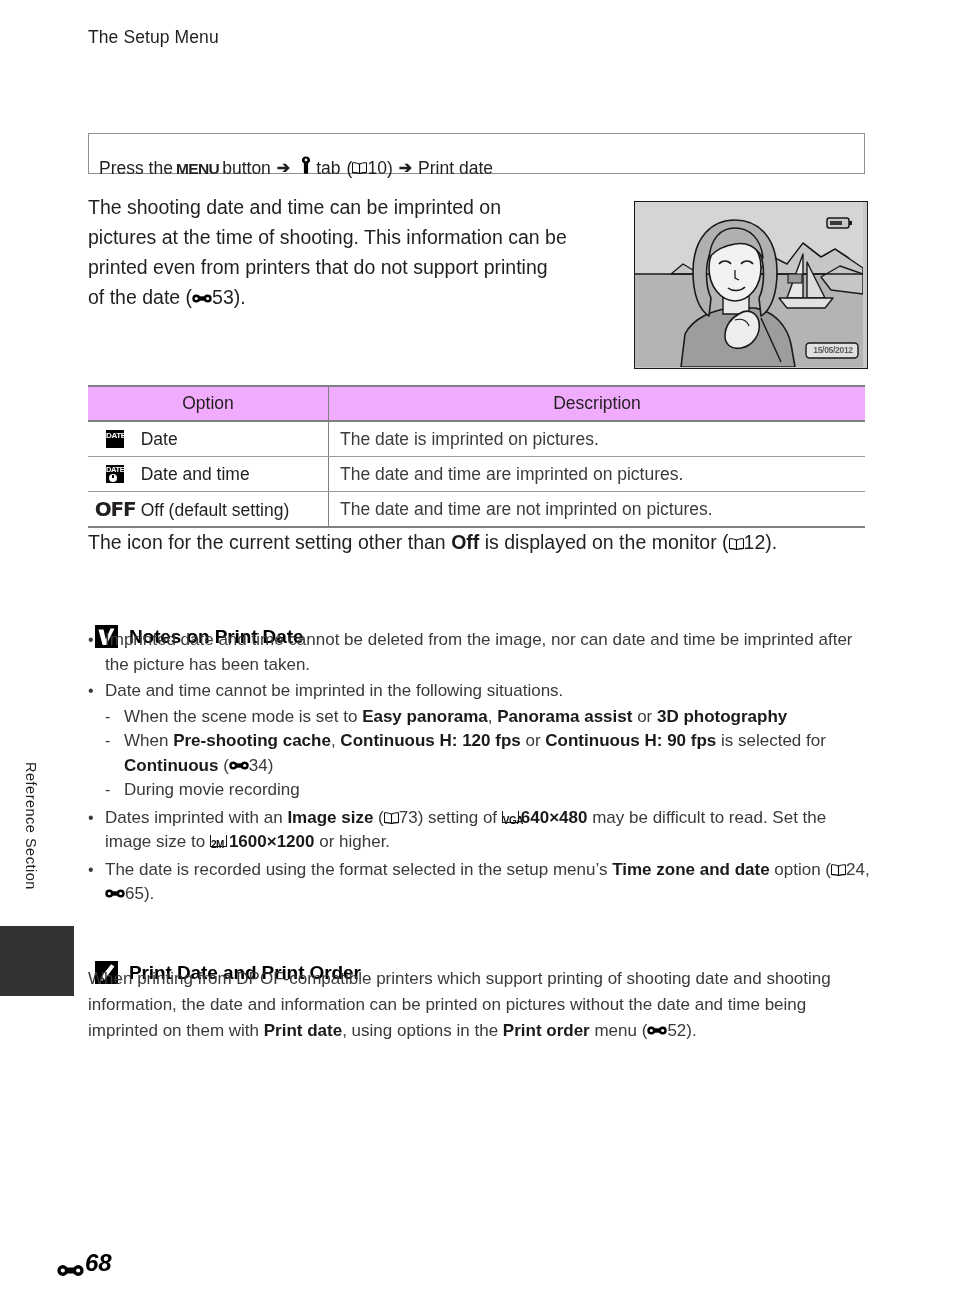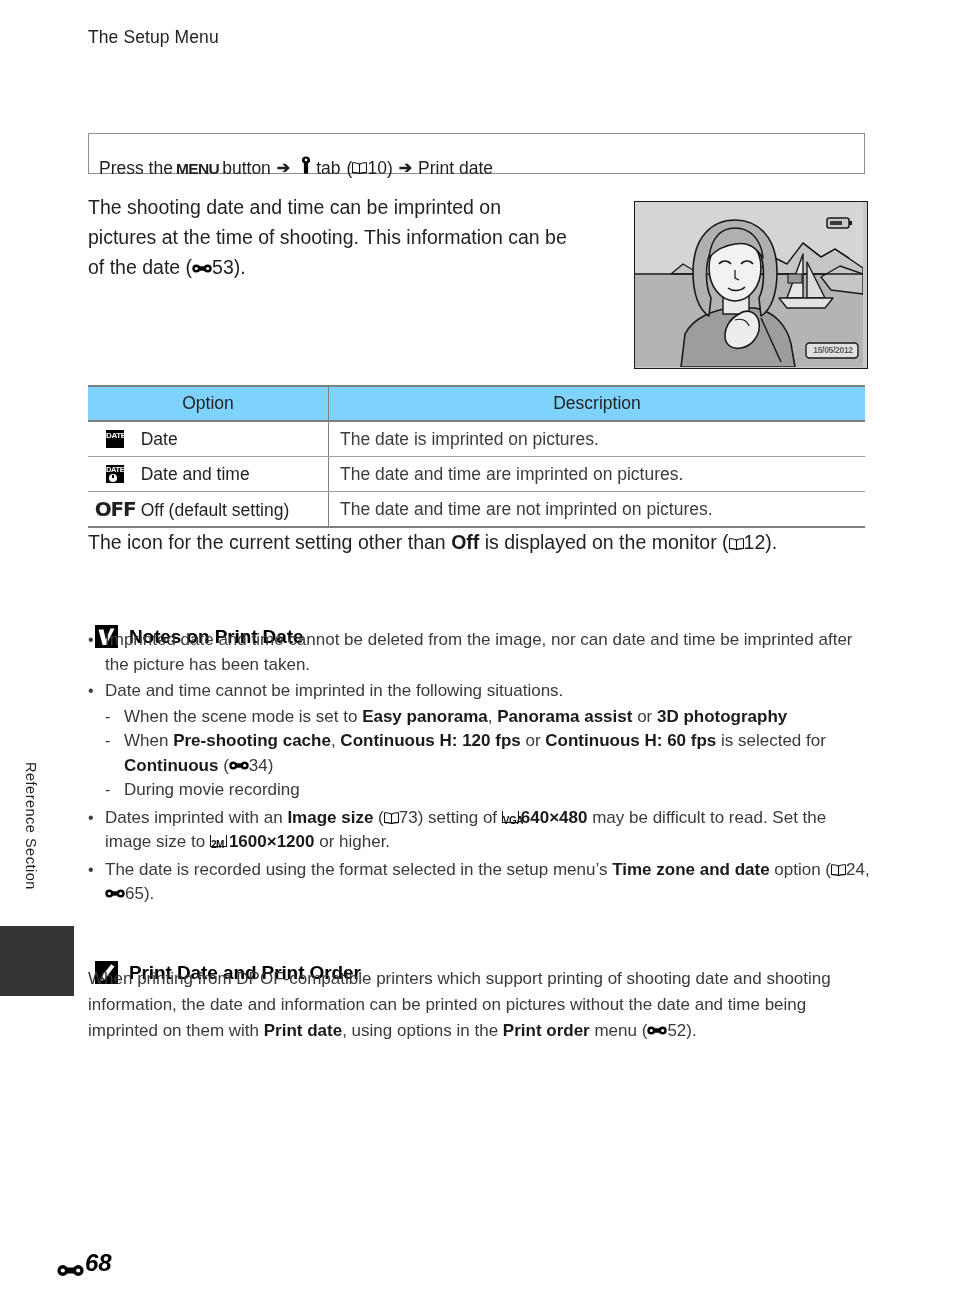--- a/index.html
+++ b/index.html
@@ -135,21 +135,21 @@
     top: 385px;
     width: 777px;
     border-collapse: collapse;
     font-size: 17px;
   }
   .opt-table td, .opt-table th {
     border: 0;
     padding: 0;
   }
   .opt-table .hdr-row td {
-    background: #7dd3fc;
+    background: #f0abfc;
     height: 33px;
     text-align: center;
     font-size: 17.5px;
     color: #231f20;
     font-weight: normal;
     border-top: 2.2px solid #7d7f81;
     border-bottom: 2.2px solid #7d7f81;
   }
   .opt-table .hdr-row td.c1 { border-right: 1.4px solid #7d7f81; width: 240px;}
   .opt-table .body-row td {
@@ -415,20 +415,21 @@
       <span>10</span>
       <span>)</span>
       <span class="arrow-glyph">➔</span>
       <span>Print date</span>
     </div>
   </div>
 
   <div class="intro-text">
     <div>The shooting date and time can be imprinted on</div>
     <div>pictures at the time of shooting. This information can be</div>
+    <div>printed even from printers that do not support printing</div>
     <div>
       <span>of the date (</span><span class="reficon"><svg width="20" height="11" viewBox="0 0 20 11" aria-hidden="true">
             <circle cx="4.3" cy="5.5" r="4" fill="#000"></circle>
             <circle cx="15.7" cy="5.5" r="4" fill="#000"></circle>
             <rect x="4" y="3.3" width="12" height="4.4" fill="#000"></rect>
             <circle cx="4.3" cy="5.5" r="1.55" fill="#fff"></circle>
             <circle cx="15.7" cy="5.5" r="1.55" fill="#fff"></circle>
           </svg></span><span>53</span><span>).</span>
     </div>
   </div>
@@ -571,21 +572,21 @@
       <div class="s-item">
         <div class="s-dash">-</div>
         <div class="s-text">
           <span>When the scene mode is set to </span><span class="bd">Easy panorama</span><span>,  </span><span class="bd">Panorama assist</span><span> or </span><span class="bd">3D photography</span>
         </div>
       </div>
 
       <div class="s-item">
         <div class="s-dash">-</div>
         <div class="s-text">
-          <span>When </span><span class="bd">Pre-shooting cache</span><span>, </span><span class="bd">Continuous H: 120 fps</span><span> or </span><span class="bd">Continuous H: 60 fps</span><span> is selected for </span><span class="bd">Continuous</span><span> (</span><span class="reficon"><svg width="20" height="11" viewBox="0 0 20 11" aria-hidden="true">
+          <span>When </span><span class="bd">Pre-shooting cache</span><span>, </span><span class="bd">Continuous H: 120 fps</span><span> or </span><span class="bd">Continuous H: 90 fps</span><span> is selected for </span><span class="bd">Continuous</span><span> (</span><span class="reficon"><svg width="20" height="11" viewBox="0 0 20 11" aria-hidden="true">
                 <circle cx="4.3" cy="5.5" r="4" fill="#000"></circle>
                 <circle cx="15.7" cy="5.5" r="4" fill="#000"></circle>
                 <rect x="4" y="3.3" width="12" height="4.4" fill="#000"></rect>
                 <circle cx="4.3" cy="5.5" r="1.55" fill="#fff"></circle>
                 <circle cx="15.7" cy="5.5" r="1.55" fill="#fff"></circle>
               </svg></span><span>34</span><span>)</span>
         </div>
       </div>
 
       <div class="s-item">

